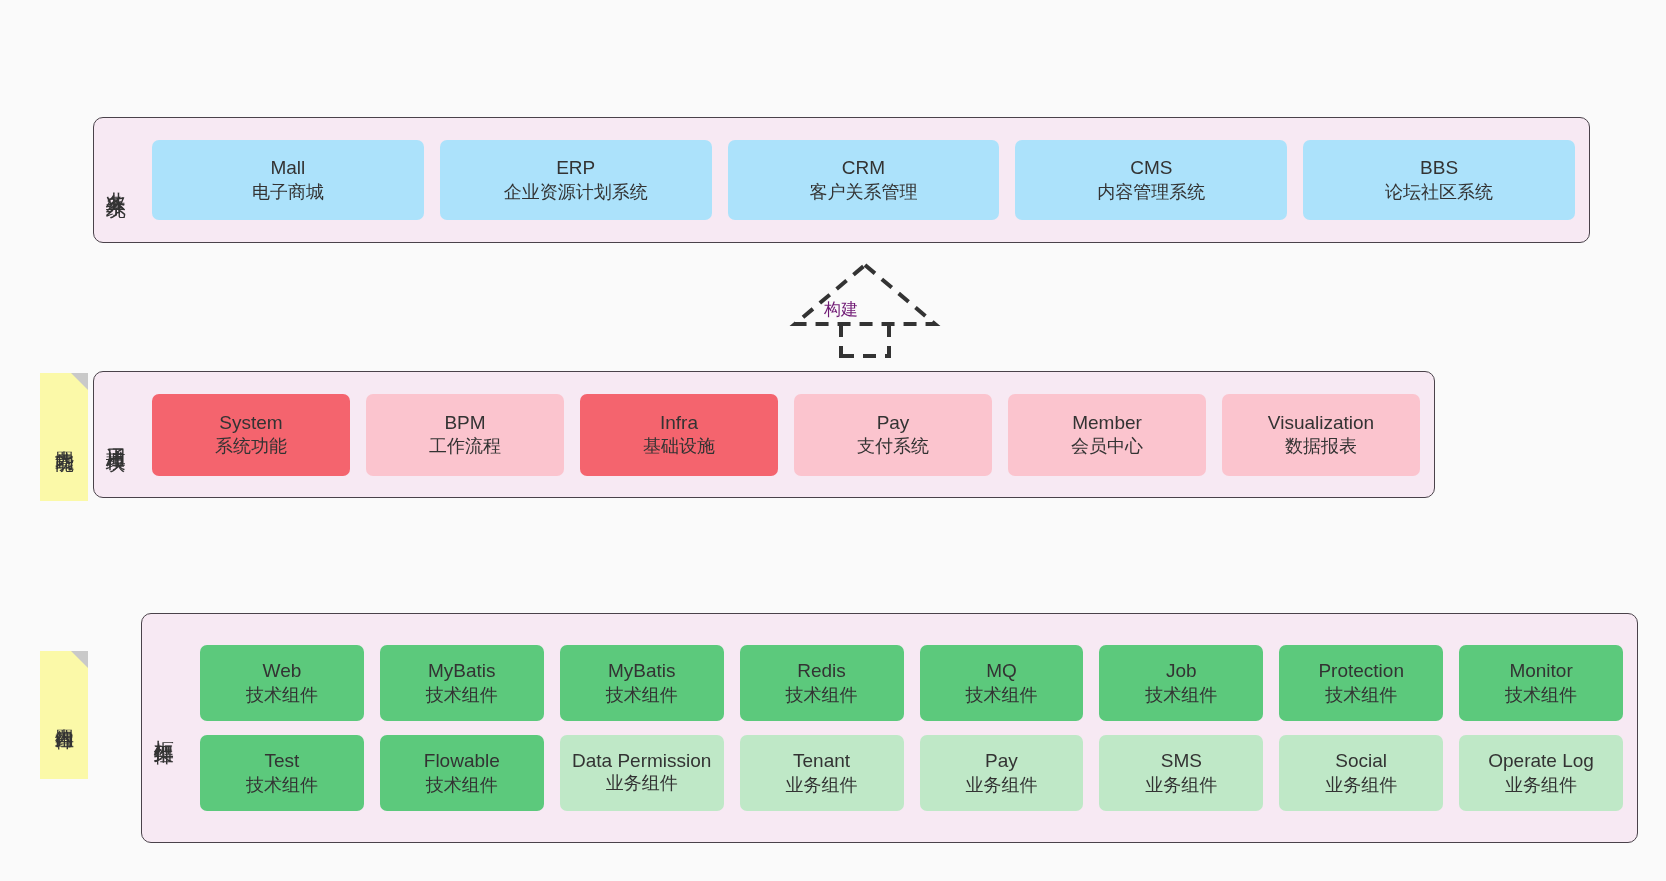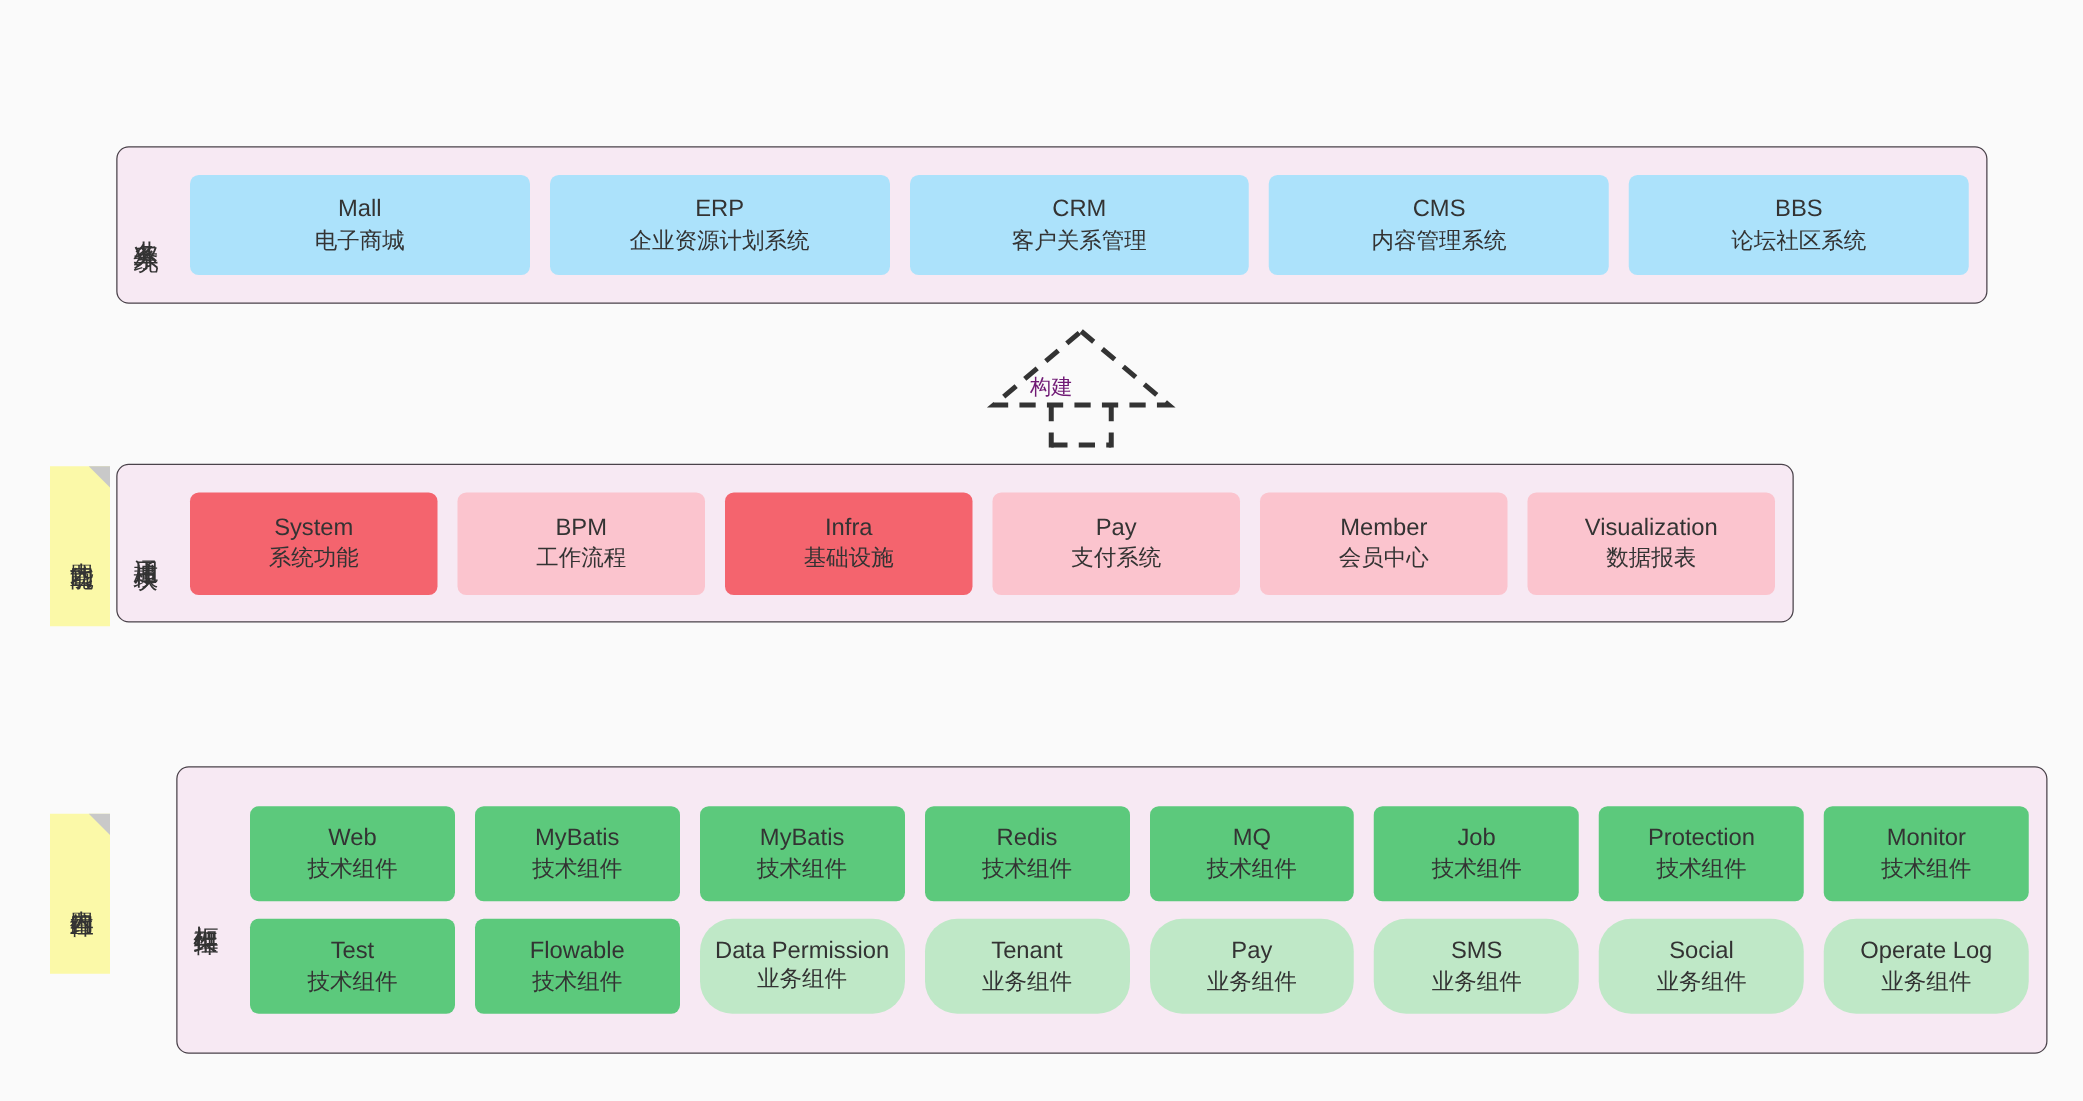--- a/index.html
+++ b/index.html
@@ -71,21 +71,21 @@
   .card .t-cn { font-size: 18px; }
 
   .h-biz   { height: 80px; }
   .h-mod   { height: 82px; }
   .h-comp  { height: 76px; }
 
   .c-blue        { background: #ace2fb; }
   .c-red         { background: #f4646e; }
   .c-pink        { background: #fbc4ce; }
   .c-green       { background: #5cc97c; }
-  .c-green-light { background: #bfe8c7; border-radius: 26px; }
+  .c-green-light { background: #bfe8c7; }
 
   
   .note {
     position: absolute;
     background: #fbf9a8;
     width: 48px;
     display: flex;
     align-items: center;
     justify-content: center;
     font-size: 19px;

